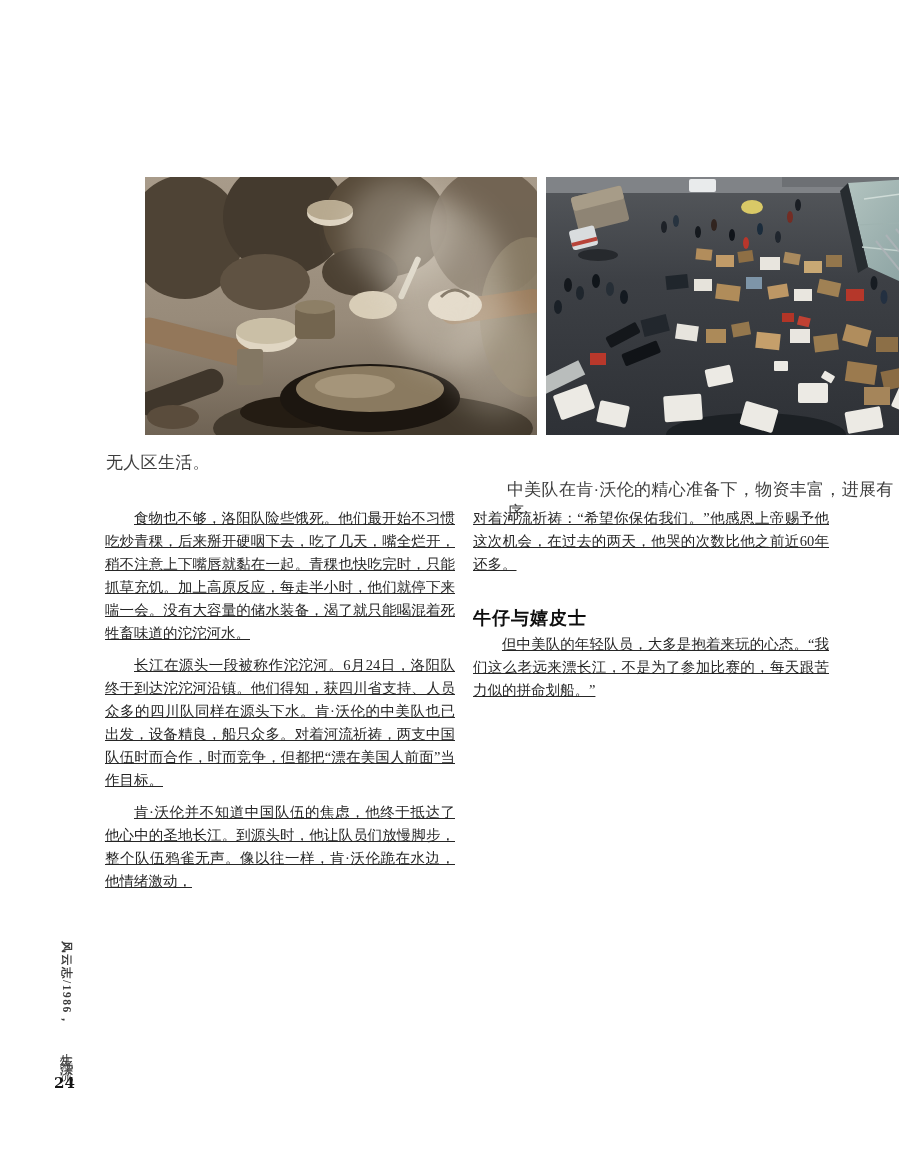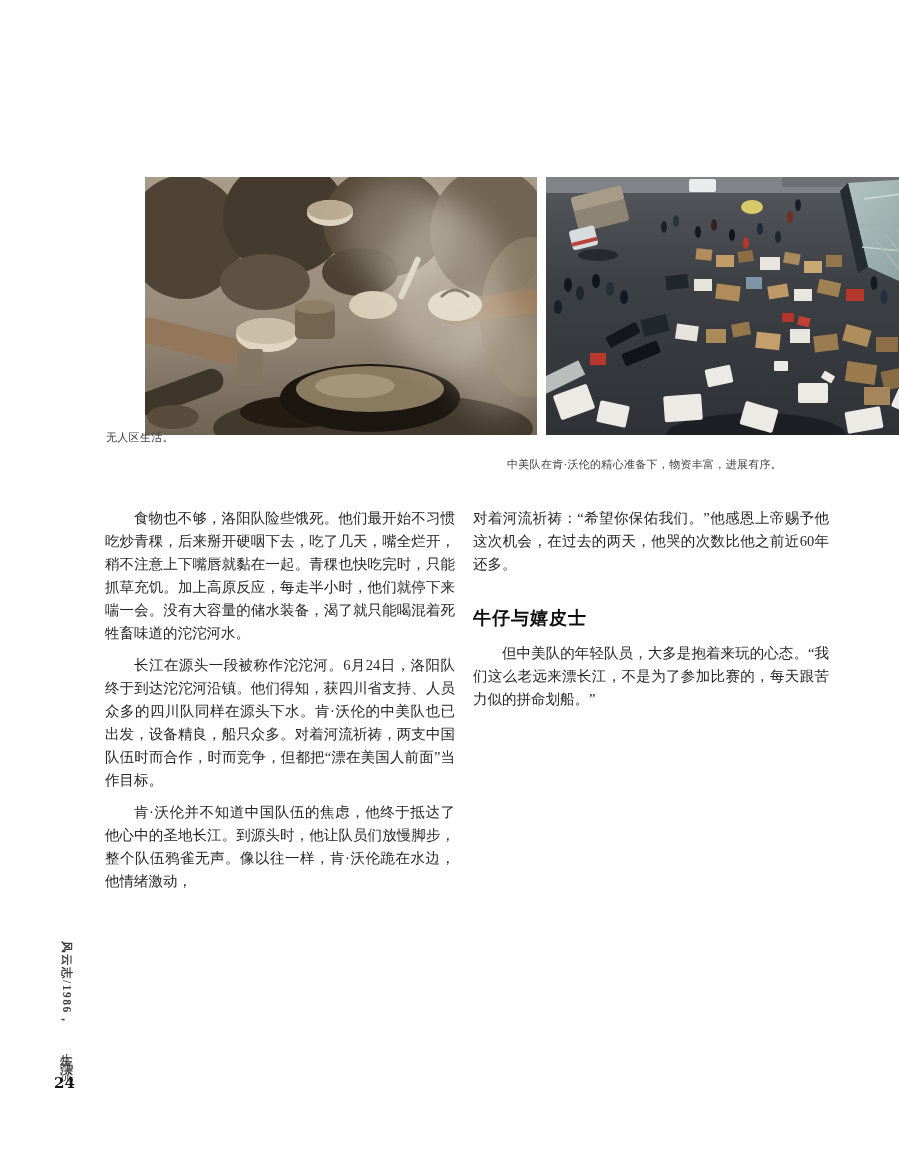--- a/index.html
+++ b/index.html
@@ -28,38 +28,38 @@
     font-family:"DejaVu Serif","Liberation Serif",serif;
   }
 
   
   .photo{position:absolute;top:161px;height:258px;overflow:hidden;background:#888;}
   .photo-left{left:105px;width:392px;}
   .photo-right{left:506px;width:393px;}
   .photo svg{display:block;width:100%;height:100%;}
 
   .caption{
-    position:absolute;top:430px;
+    position:absolute;top:451px;
     font-family:"Liberation Sans","DejaVu Sans",sans-serif;
-    font-size:11px;color:#3e3e3e;letter-spacing:0.3px;
+    font-size:17px;color:#3e3e3e;letter-spacing:0.3px;
   }
   .caption-left{left:106px;}
   .caption-right{left:507px;margin-top:27px;}
 
   
   .col{
     position:absolute;top:507px;width:350px;
     font-size:14.5px;line-height:23px;text-align:justify;color:#262626;
   }
   .col-left{left:105px;}
   .col-right{left:473px;width:356px;}
-  .col p{margin:0 0 9px;text-indent:2em;}
+  .col p{margin:0 0 9px;text-indent:2em;text-decoration:underline;}
   .col p.no-indent{text-indent:0;}
   .section-heading{
-    margin:31px 0 13px;font-size:18px;font-weight:bold;color:#0e0e0e;
+    margin:31px 0 4px;font-size:18px;font-weight:bold;color:#0e0e0e;
     letter-spacing:1px;text-indent:0;line-height:22px;
   }
 </style>
 </head>
 <body>
 
 <div class="page">
 
   <aside class="spine">
     <span class="spine-title">风云志/1986，</span>

